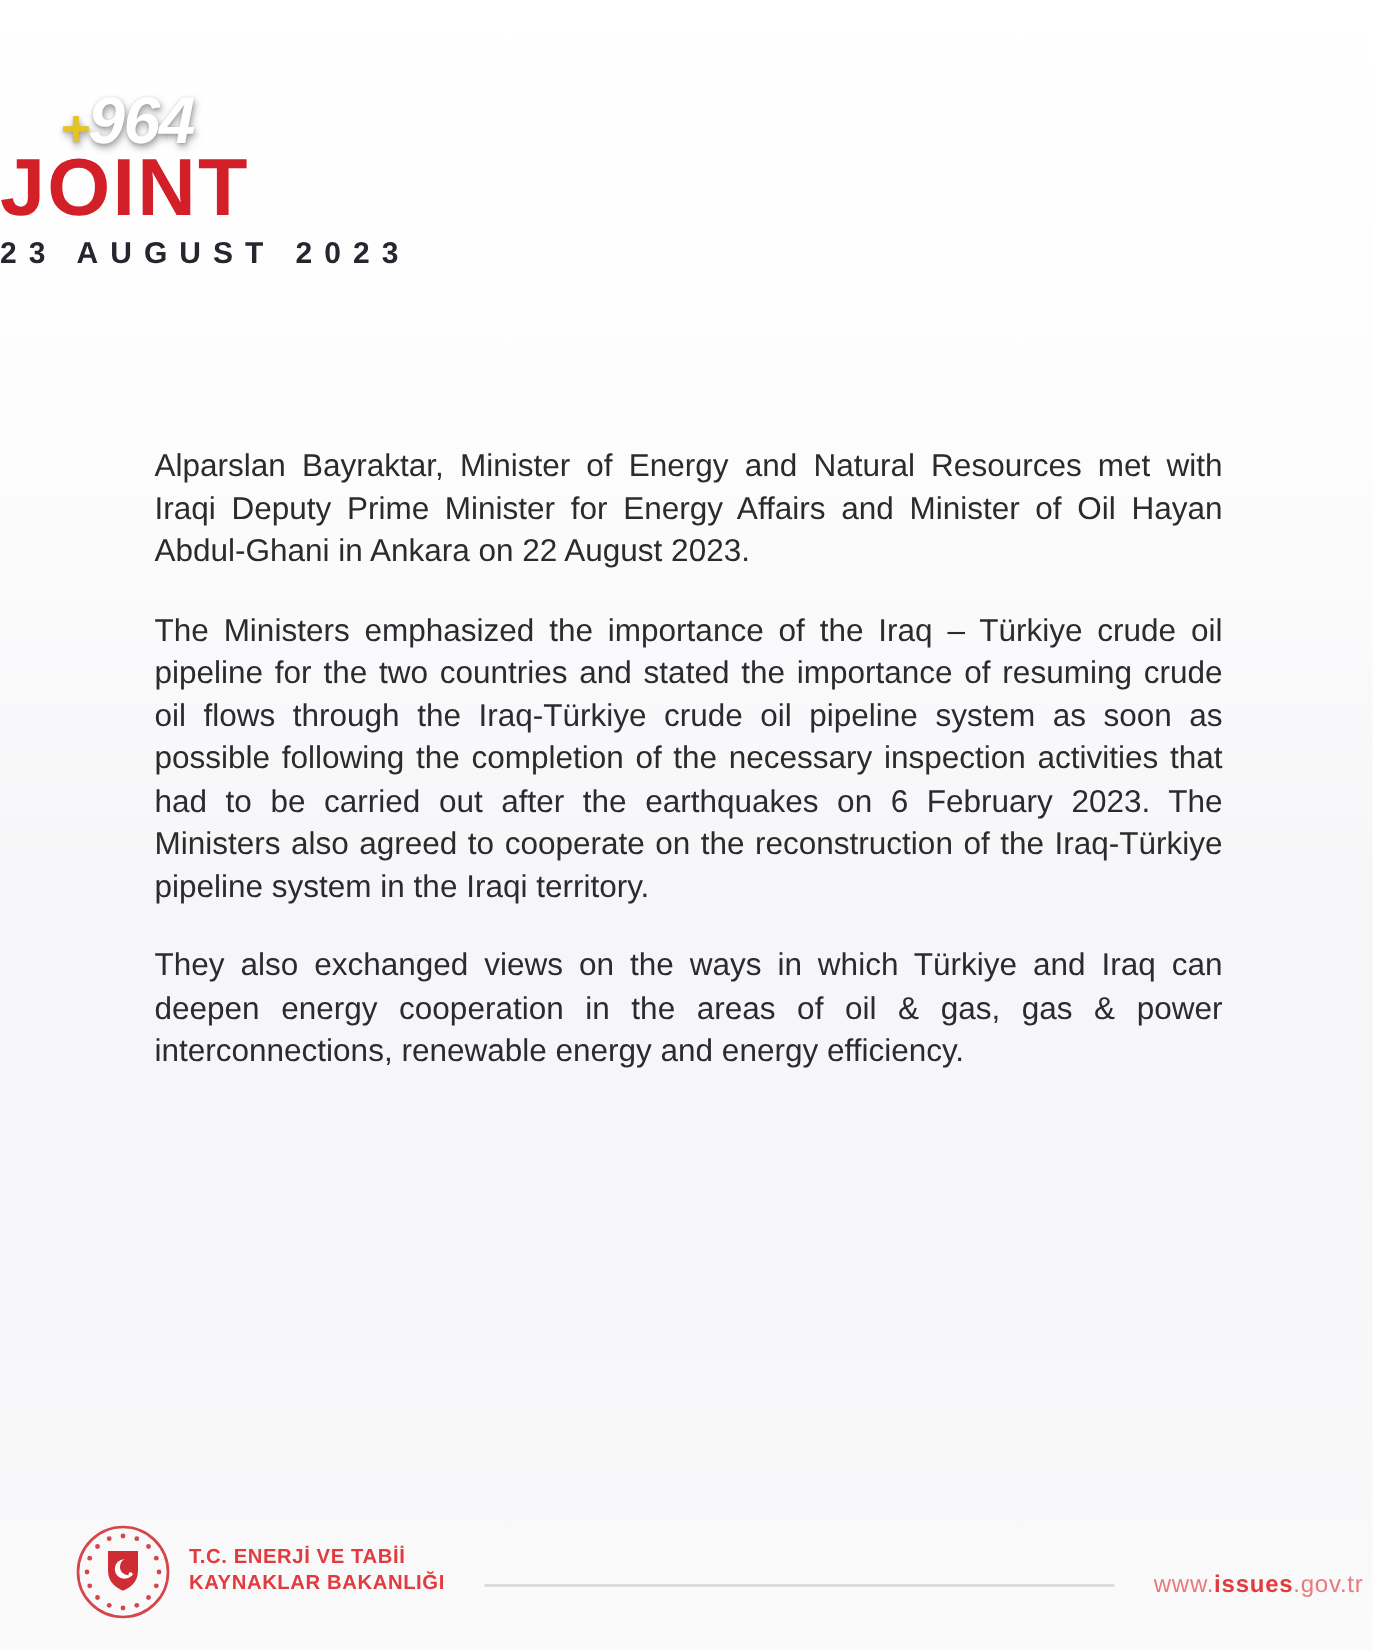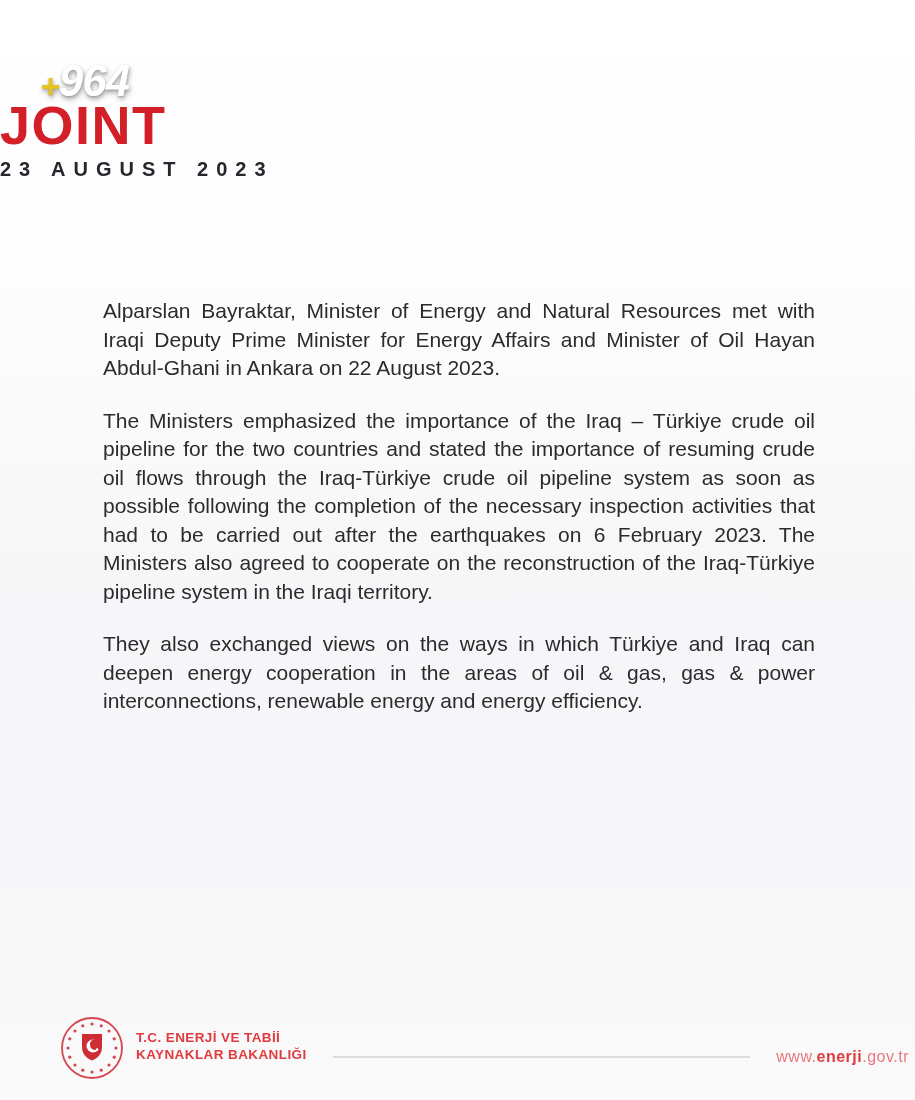--- a/index.html
+++ b/index.html
@@ -40,21 +40,21 @@
     position:absolute; top:297px; left:103px; width:712px;
     color:var(--text);
     font-size:21px; line-height:28.5px;
     text-align:justify;
   }
   .body-text p { margin:0 0 24px 0; }
   .body-text p:last-child { margin-bottom:0; }
 
   
   .footer {
-    position:absolute; left:60px; right:42px; top:1012px; height:72px;
+    position:absolute; left:50px; right:42px; top:1012px; height:72px;
     display:flex; align-items:center;
   }
   .emblem { width:64px; height:64px; flex:0 0 auto; }
   .ministry {
     margin-left:12px; transform:translateY(-2px);
     color:var(--red-ministry);
     font-size:13.5px; font-weight:bold; line-height:17px; letter-spacing:0.4px;
     white-space:nowrap;
   }
   .footer-rule {
@@ -113,17 +113,17 @@
       <circle cx="33" cy="30" r="6.5" fill="#ffffff"></circle>
       <circle cx="35.5" cy="28.5" r="5.6" fill="#cf2d34"></circle>
       <circle cx="37" cy="33.5" r="1.3" fill="#ffffff"></circle>
     </svg>
     <div class="ministry">
       <div>T.C. ENERJİ VE TABİİ</div>
       <div>KAYNAKLAR BAKANLIĞI</div>
     </div>
     <div class="footer-rule"></div>
     <div class="website">
-      <span>www.</span><span class="bold">enerji</span><span>.gov.tr</span>
+      <span>www.</span><span class="bold">issues</span><span>.gov.tr</span>
     </div>
   </div>
 
 </div>
 
 </body></html>

